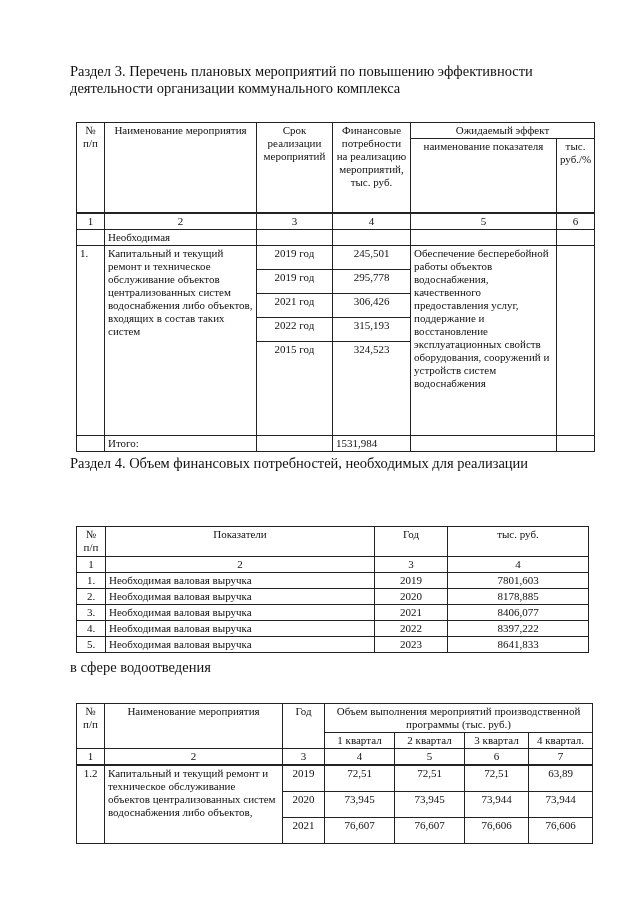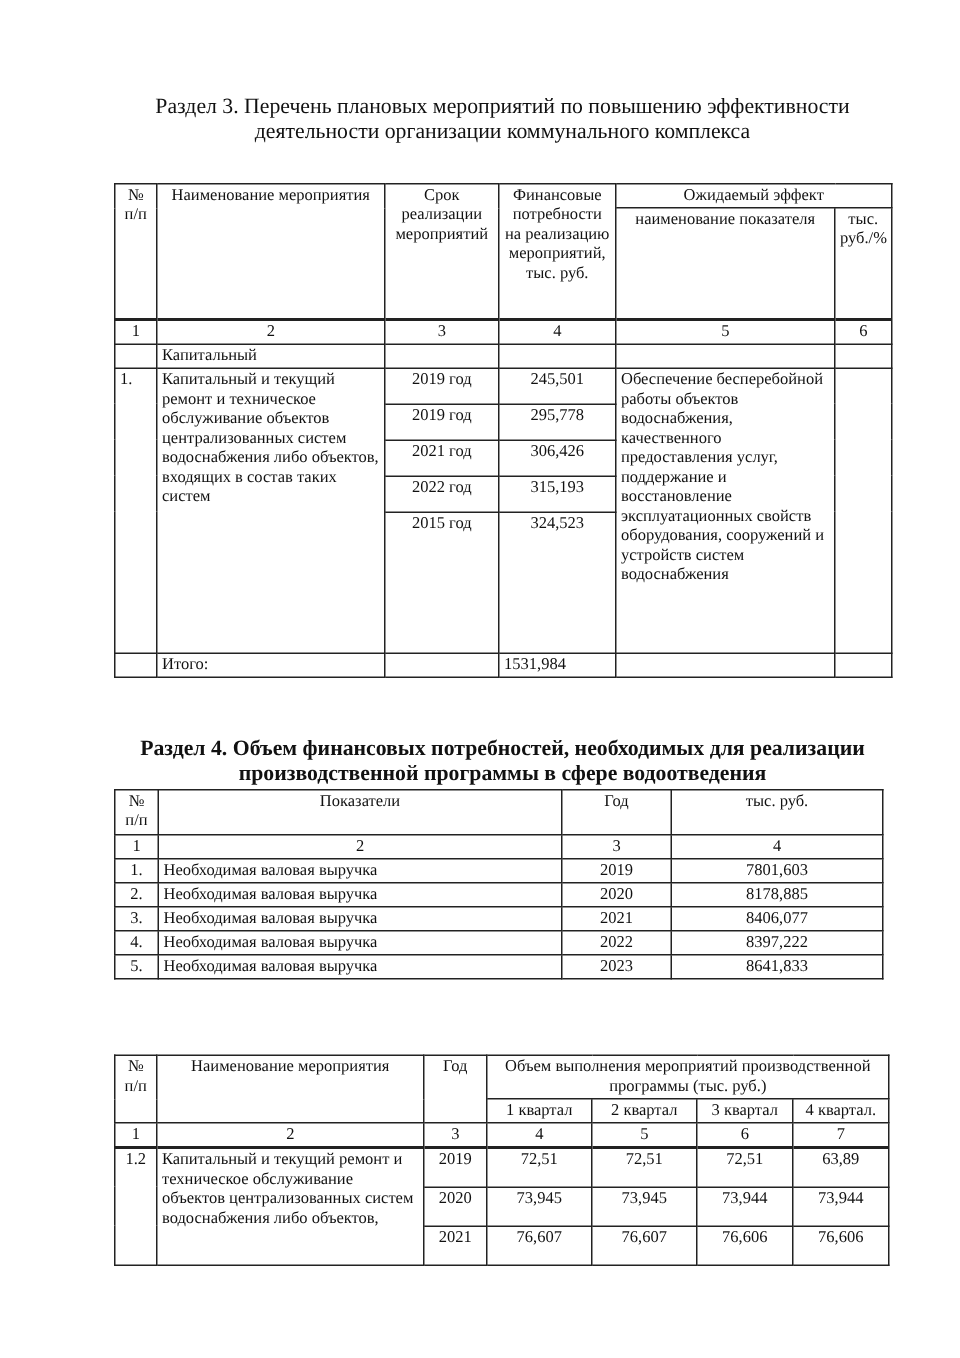--- a/index.html
+++ b/index.html
@@ -1,18 +1,18 @@
 <!DOCTYPE html>
 <html><head>
 <meta charset="utf-8">
 <style>
   html, body { margin: 0; padding: 0; background: #ffffff; }
   body { width: 640px; height: 905px; position: relative; overflow: hidden;
          font-family: "Liberation Serif", "DejaVu Serif", serif; color: #111; }
-  .heading { position: absolute; left: 70px; width: 530px; text-align: center;
+  .heading { position: absolute; left: 70px; width: 530px; 
              font-size: 14.5px; line-height: 17px; }
   table { position: absolute; border-collapse: collapse; table-layout: fixed;
           font-size: 11px; line-height: 13px; }
   td { border: 1px solid #222; padding: 1px 3px; vertical-align: top; overflow: hidden; }
   .c { text-align: center; }
   .l { text-align: left; }
   .thick-b { border-bottom: 2px solid #222; }
   .thick-t { border-top: 2px solid #222; }
 </style>
 </head>
@@ -47,21 +47,21 @@
   <tr style="height:15px" class="thick-t">
     <td class="c thick-t">1</td>
     <td class="c thick-t">2</td>
     <td class="c thick-t">3</td>
     <td class="c thick-t">4</td>
     <td class="c thick-t">5</td>
     <td class="c thick-t">6</td>
   </tr>
   <tr style="height:15px">
     <td></td>
-    <td class="l">Капитальный</td>
+    <td class="l">Необходимая</td>
     <td></td>
         <td></td>
     <td></td>
         <td></td>
   </tr>
   <tr style="height:24px">
     <td class="l" rowspan="5">1.</td>
     <td class="l" rowspan="5">Капитальный и текущий ремонт и техническое обслуживание объектов централизованных систем водоснабжения либо объектов, входящих в состав таких систем</td>
     <td class="c">2019 год</td>
     <td class="c">245,501</td>
@@ -88,23 +88,22 @@
     <td></td>
     <td class="l">Итого:</td>
     <td></td>
     <td class="l">1531,984</td>
     <td></td>
         <td></td>
   </tr>
 </tbody>
   </table>
 
-<div class="heading" style="top:491px;font-weight:bold;">
+<div class="heading" style="top:455px;">
   <div>Раздел 4. Объем финансовых потребностей, необходимых для реализации</div>
-  <div>производственной программы в сфере водоотведения</div>
 </div>
 
 <table style="left:76px; top:526px; width:512px;">
   <colgroup>
     <col style="width:29px">
       <col style="width:269px">
       <col style="width:73px">
       <col style="width:141px">
   </colgroup>
   <tbody>
@@ -147,20 +146,21 @@
   <tr style="height:14px">
     <td class="c">5.</td>
     <td class="l">Необходимая валовая выручка</td>
     <td class="c">2023</td>
     <td class="c">8641,833</td>
   </tr>
 </tbody>
   </table>
 
 <div class="heading" style="top:659px;">
+  <div>в сфере водоотведения</div>
 </div>
 
 <table style="left:76px; top:703px; width:516px;">
   <colgroup>
     <col style="width:28px">
       <col style="width:178px">
       <col style="width:42px">
     <col style="width:70px">
       <col style="width:70px">
       <col style="width:64px">

